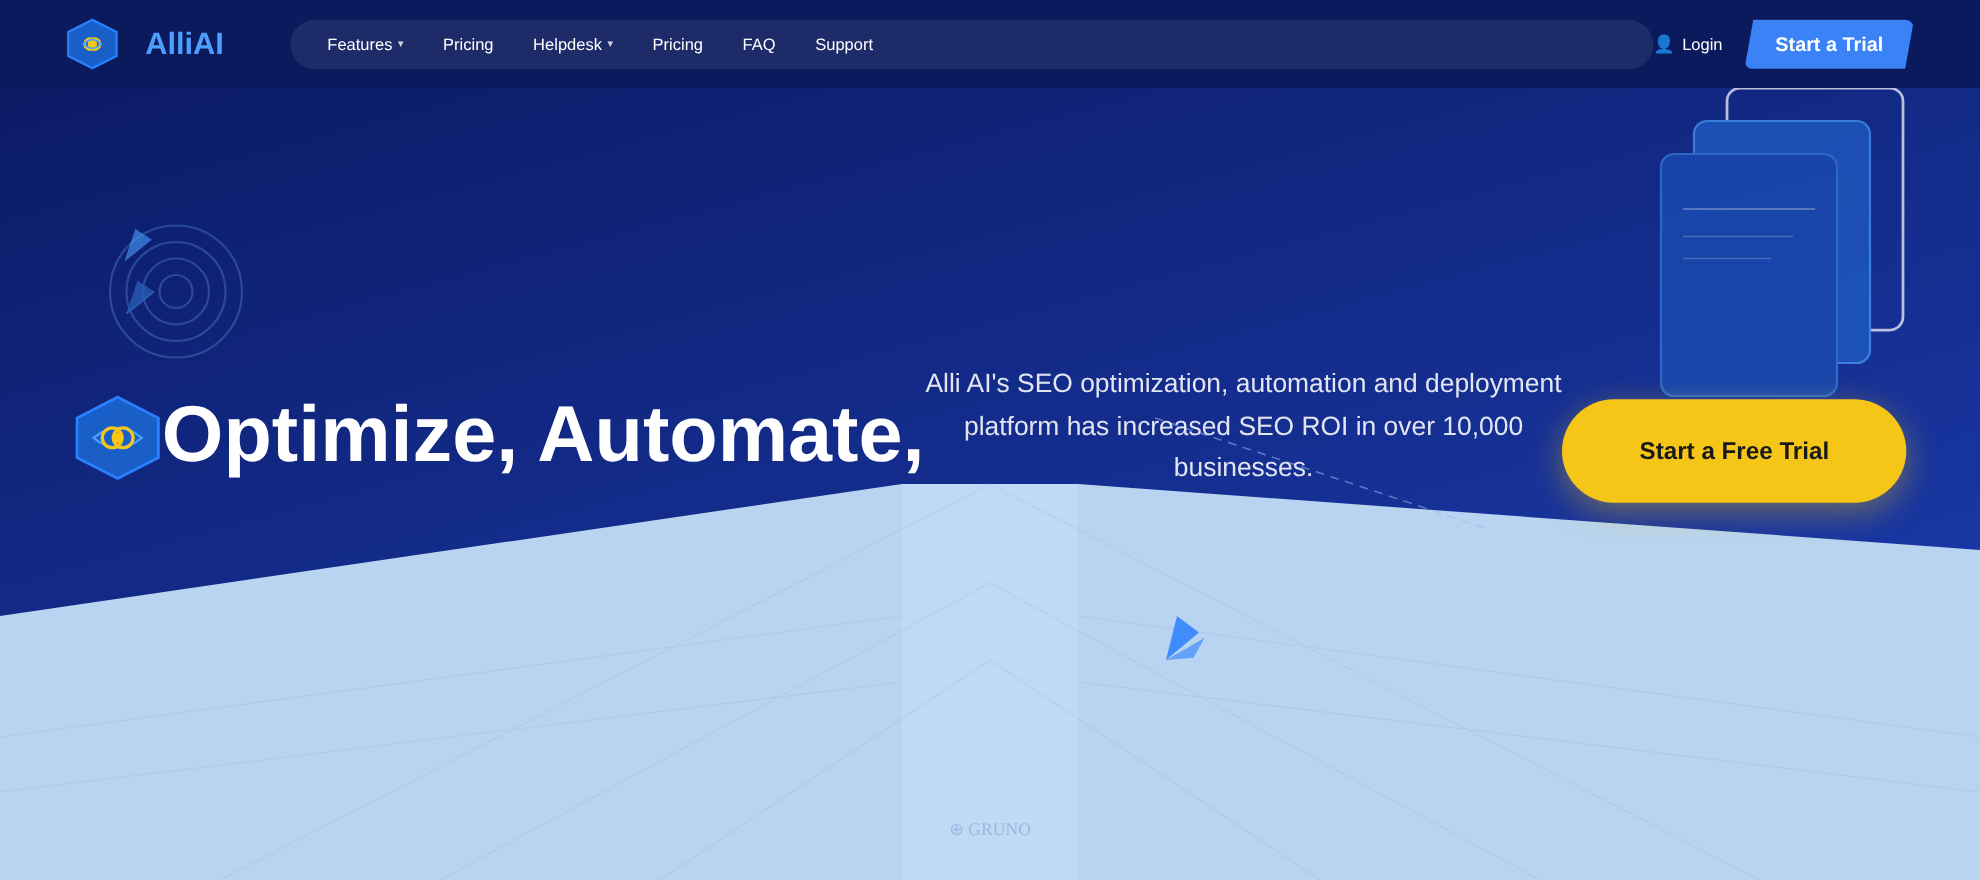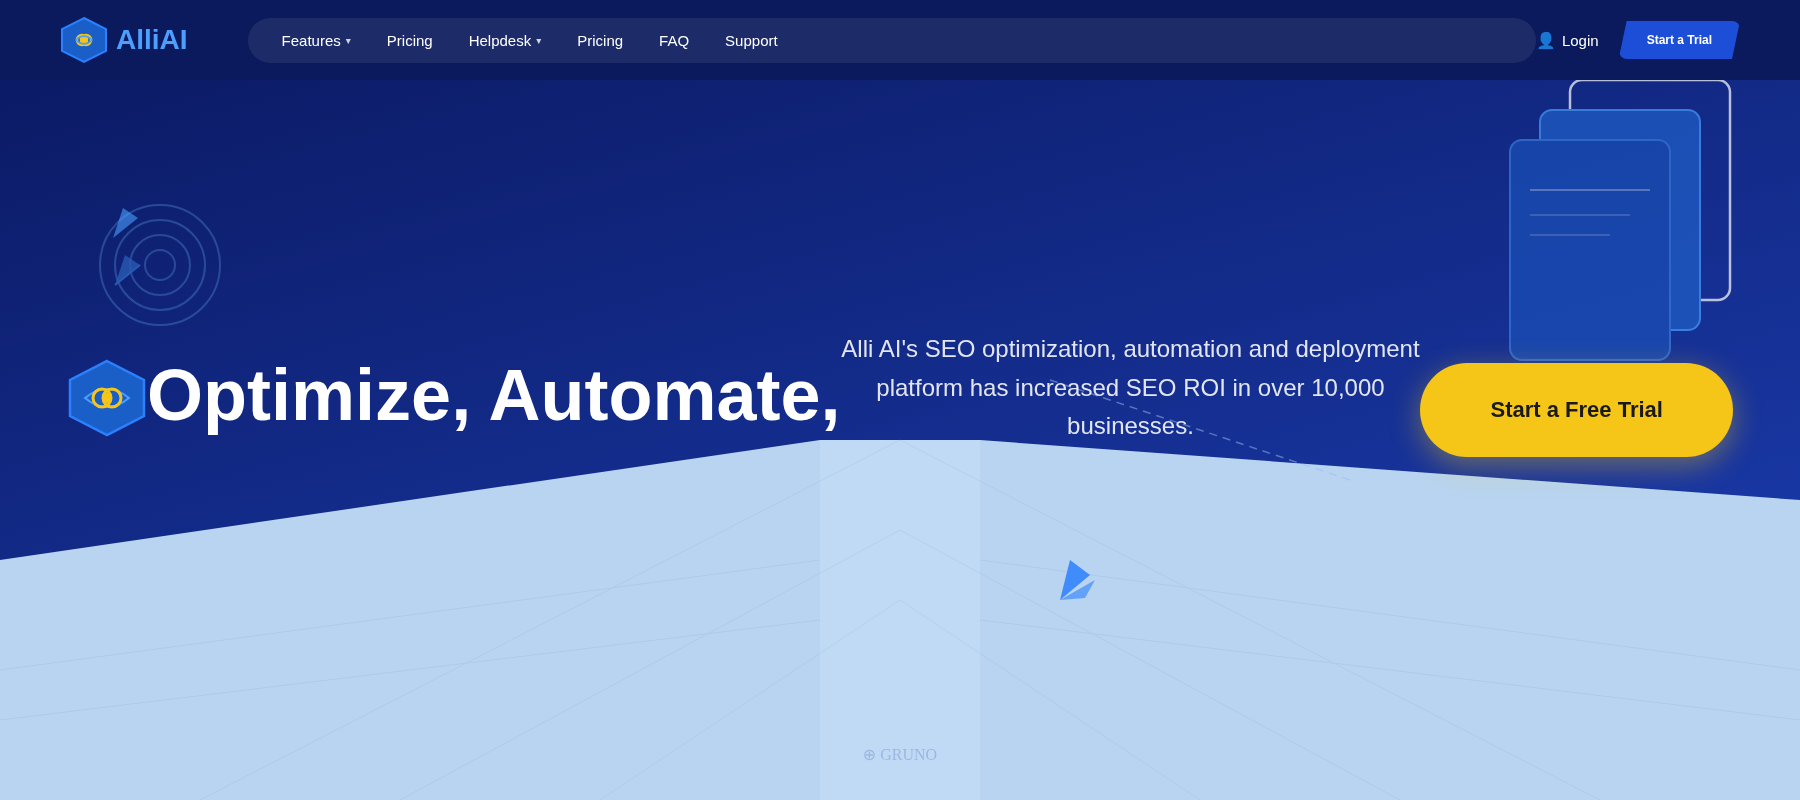--- a/index.html
+++ b/index.html
@@ -12,21 +12,21 @@
       height: 80px;
       background: #0a1a5c;
       display: flex;
       align-items: center;
       padding: 0 60px;
       z-index: 100;
     }
     .logo-area {
       display: flex;
       align-items: center;
-      gap: 8px;
+      gap: 24px;
       margin-right: 60px;
     }
     .logo-icon {
       width: 48px;
       height: 48px;
     }
     .logo-text {
       font-size: 28px;
       font-weight: 700;
       color: white;
@@ -67,23 +67,23 @@
     }
     .login-btn {
       color: white;
       font-size: 15px;
       cursor: pointer;
       display: flex;
       align-items: center;
       gap: 6px;
     }
     .trial-btn {
-      background: #1d4ed8;
-      color: white;
-      font-size: 12px;
+      background: #3b82f6;
+      color: white;
+      font-size: 18px;
       font-weight: 700;
       padding: 12px 28px;
       border-radius: 8px;
       cursor: pointer;
       border: none;
       white-space: nowrap;
       clip-path: polygon(8px 0%, 100% 0%, calc(100% - 8px) 100%, 0% 100%);
     }
 
     

